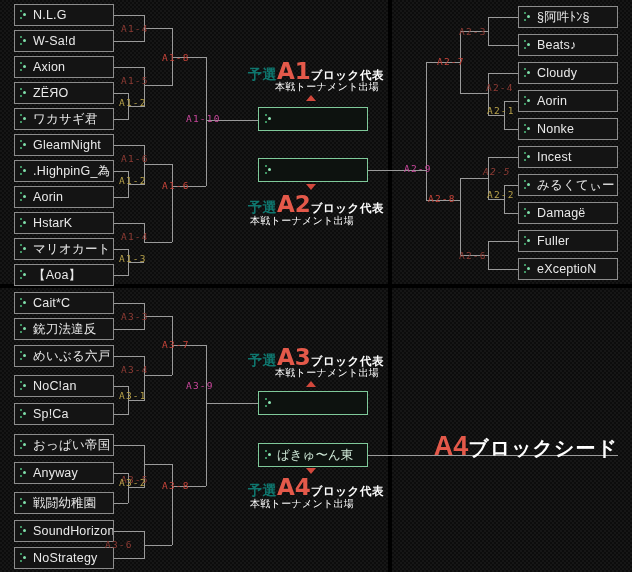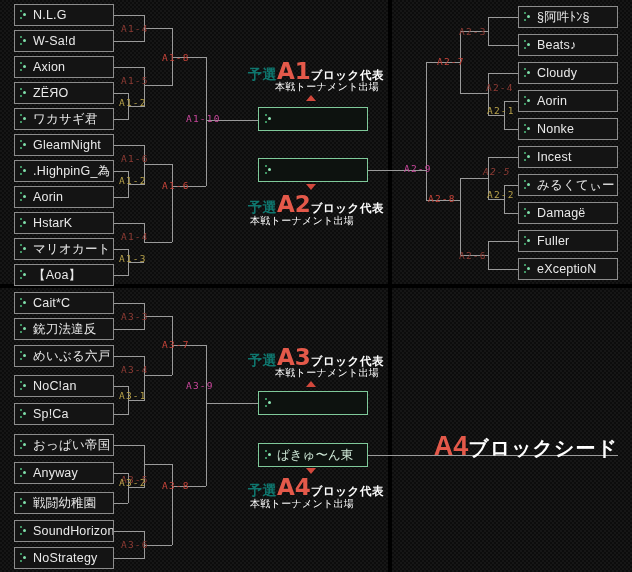--- a/index.html
+++ b/index.html
@@ -487,21 +487,21 @@
 <div class="ln lnh" style="left:172px;top:486px;width:34px;"></div>
 <div class="ln lnv" style="left:206px;top:345px;height:141px;"></div>
 <div class="ln lnh" style="left:206px;top:403px;width:52px;"></div>
 
 <div class="ml r1" style="left:121px;top:311px;">A3-3</div>
 <div class="ml r1" style="left:121px;top:364px;">A3-4</div>
 <div class="ml y1" style="left:119px;top:390px;">A3-1</div>
 <div class="ml r2" style="left:162px;top:339px;">A3-7</div>
 <div class="ml r1" style="left:121px;top:474px;">A3-5</div>
 <div class="ml y1" style="left:119px;top:477px;">A3-2</div>
-<div class="ml r1" style="left:121px;top:539px;">A3-6</div>
+<div class="ml r1" style="left:105px;top:539px;">A3-6</div>
 <div class="ml r2" style="left:162px;top:480px;">A3-8</div>
 <div class="ml mg" style="left:186px;top:380px;">A3-9</div>
 
 <div class="cap" style="left:248px;top:344px;">
   <span class="yosen">予選</span><span class="code">A3</span><span class="blk">ブロック代表</span>
 </div>
 <div class="sub" style="left:275px;top:366px;">本戦トーナメント出場</div>
 <div class="arw up" style="left:306px;top:381px;"></div>
 <div class="winner" style="left:258px;top:391px;width:110px;">
   <span class="tico">

